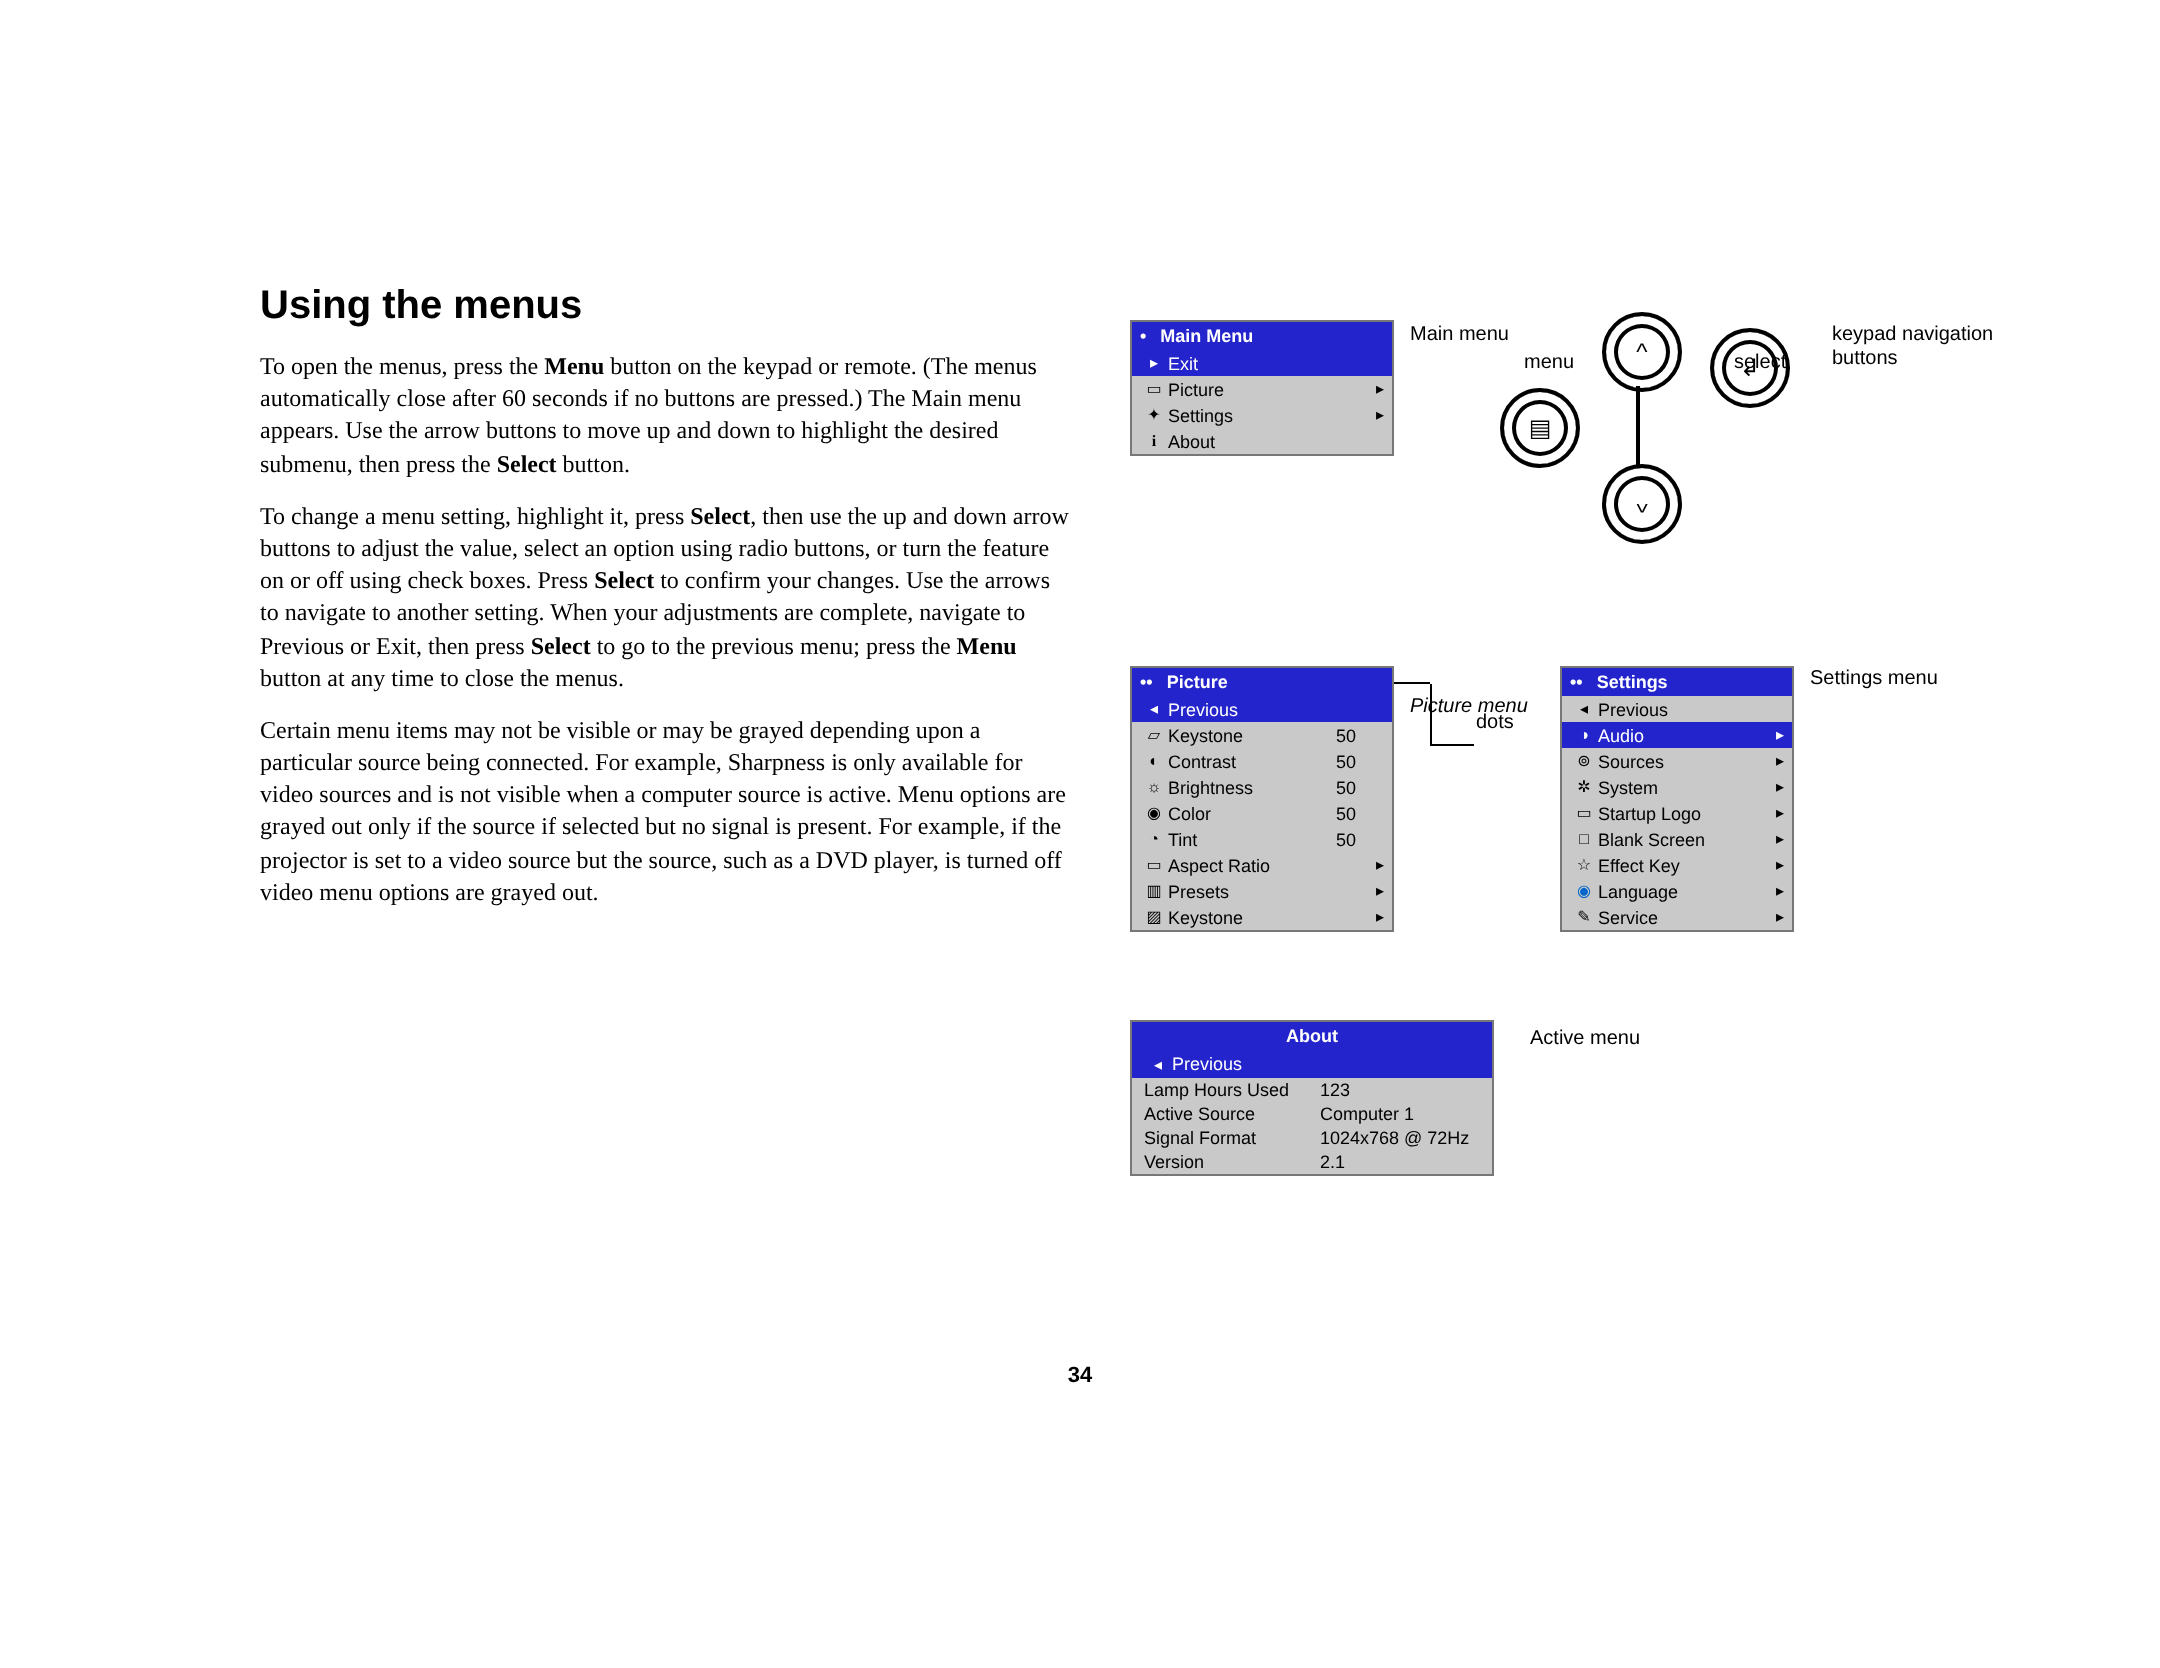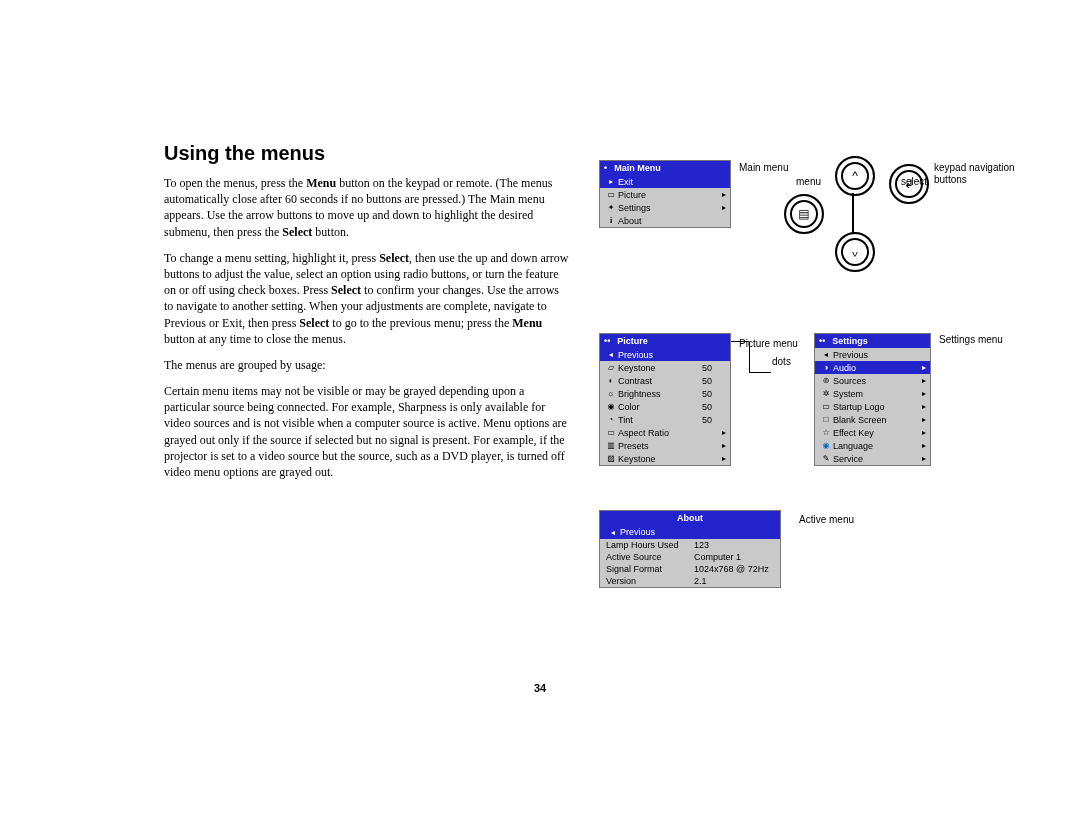--- a/index.html
+++ b/index.html
@@ -14,21 +14,20 @@
   }
   .page {
     padding: 140px 50px 40px 130px;
     display: flex;
     gap: 30px;
   }
   .left-col {
     width: 405px;
     font-size: 12px;
     line-height: 1.35;
-    margin-left: 34px;
   }
   .right-col {
     flex: 1;
     position: relative;
     font-size: 10px;
     font-family: Arial, sans-serif;
   }
   h1 {
     font-size: 20px;
     font-weight: bold;
@@ -162,21 +161,20 @@
 <div class="page">
 
   <div class="left-col">
     <h1>Using the menus</h1>
     <p>
       <span>To open the menus, press the </span><b>Menu</b><span> button on the keypad or remote. (The menus automatically close after 60 seconds if no buttons are pressed.) The Main menu appears. Use the arrow buttons to move up and down to highlight the desired submenu, then press the </span><b>Select</b><span> button.</span>
     </p>
     <p>
       <span>To change a menu setting, highlight it, press </span><b>Select</b><span>, then use the up and down arrow buttons to adjust the value, select an option using radio buttons, or turn the feature on or off using check boxes. Press </span><b>Select</b><span> to confirm your changes. Use the arrows to navigate to another setting. When your adjustments are complete, navigate to Previous or Exit, then press </span><b>Select</b><span> to go to the previous menu; press the </span><b>Menu</b><span> button at any time to close the menus.</span>
     </p>
-    <p>The menus are grouped by usage:</p>
     <p>Certain menu items may not be visible or may be grayed depending upon a particular source being connected. For example, Sharpness is only available for video sources and is not visible when a computer source is active. Menu options are grayed out only if the source if selected but no signal is present. For example, if the projector is set to a video source but the source, such as a DVD player, is turned off video menu options are grayed out.</p>
   </div>
 
   <div class="right-col">
 
     <div class="menu-box" style="left:0; top:20px; width:130px;">
       <div class="menu-header">
           <span class="dot"></span>
           <span>Main Menu</span>
         </div>
@@ -212,21 +210,21 @@
     <div class="conn-line" style="left:253px; top:53px; width:2px; height:40px;"></div>
     <div class="kp-btn" style="left:236px; top:92px;">
         <div class="kp-inner" style="transform:rotate(180deg);">^</div>
       </div>
 
     <div class="kp-btn" style="left:290px; top:24px;">
         <div class="kp-inner">↲</div>
       </div>
     <div class="caption" style="left:302px; top:36px; text-align:right;">select</div>
 
-    <div class="caption" style="left:335px; top:22px; width:100px;"><span>keypad navigation buttons</span></div>
+    <div class="caption" style="left:351px; top:22px; width:100px;"><span>keypad navigation buttons</span></div>
 
     <div class="menu-box" style="left:0; top:193px; width:130px;">
       <div class="menu-header">
           <span class="dot2"></span>
           <span>Picture</span>
         </div>
       <div class="menu-row menu-sel">
           <span class="icon-cell">◂</span>
           <span class="label-cell">Previous</span>
         </div>
@@ -264,21 +262,21 @@
           <span class="icon-cell">▥</span>
           <span class="label-cell">Presets</span>
           <span class="arrow-cell">▸</span>
         </div>
       <div class="menu-row">
           <span class="icon-cell">▨</span>
           <span class="label-cell">Keystone</span>
           <span class="arrow-cell">▸</span>
         </div>
     </div>
-    <div class="caption" style="left:140px; top:198px;">
+    <div class="caption" style="left:140px; top:208px;font-style:italic;">
       <div>Picture menu</div>
     </div>
     <div class="caption" style="left:173px; top:216px;">dots</div>
     <div class="conn-line" style="left:150px; top:232px; width:22px; height:1px;"></div>
     <div class="conn-line" style="left:150px; top:202px; width:1px; height:30px;"></div>
     <div class="conn-line" style="left:132px; top:201px; width:18px; height:1px;"></div>
 
     <div class="menu-box" style="left:215px; top:193px; width:115px;">
       <div class="menu-header">
           <span class="dot2"></span>

